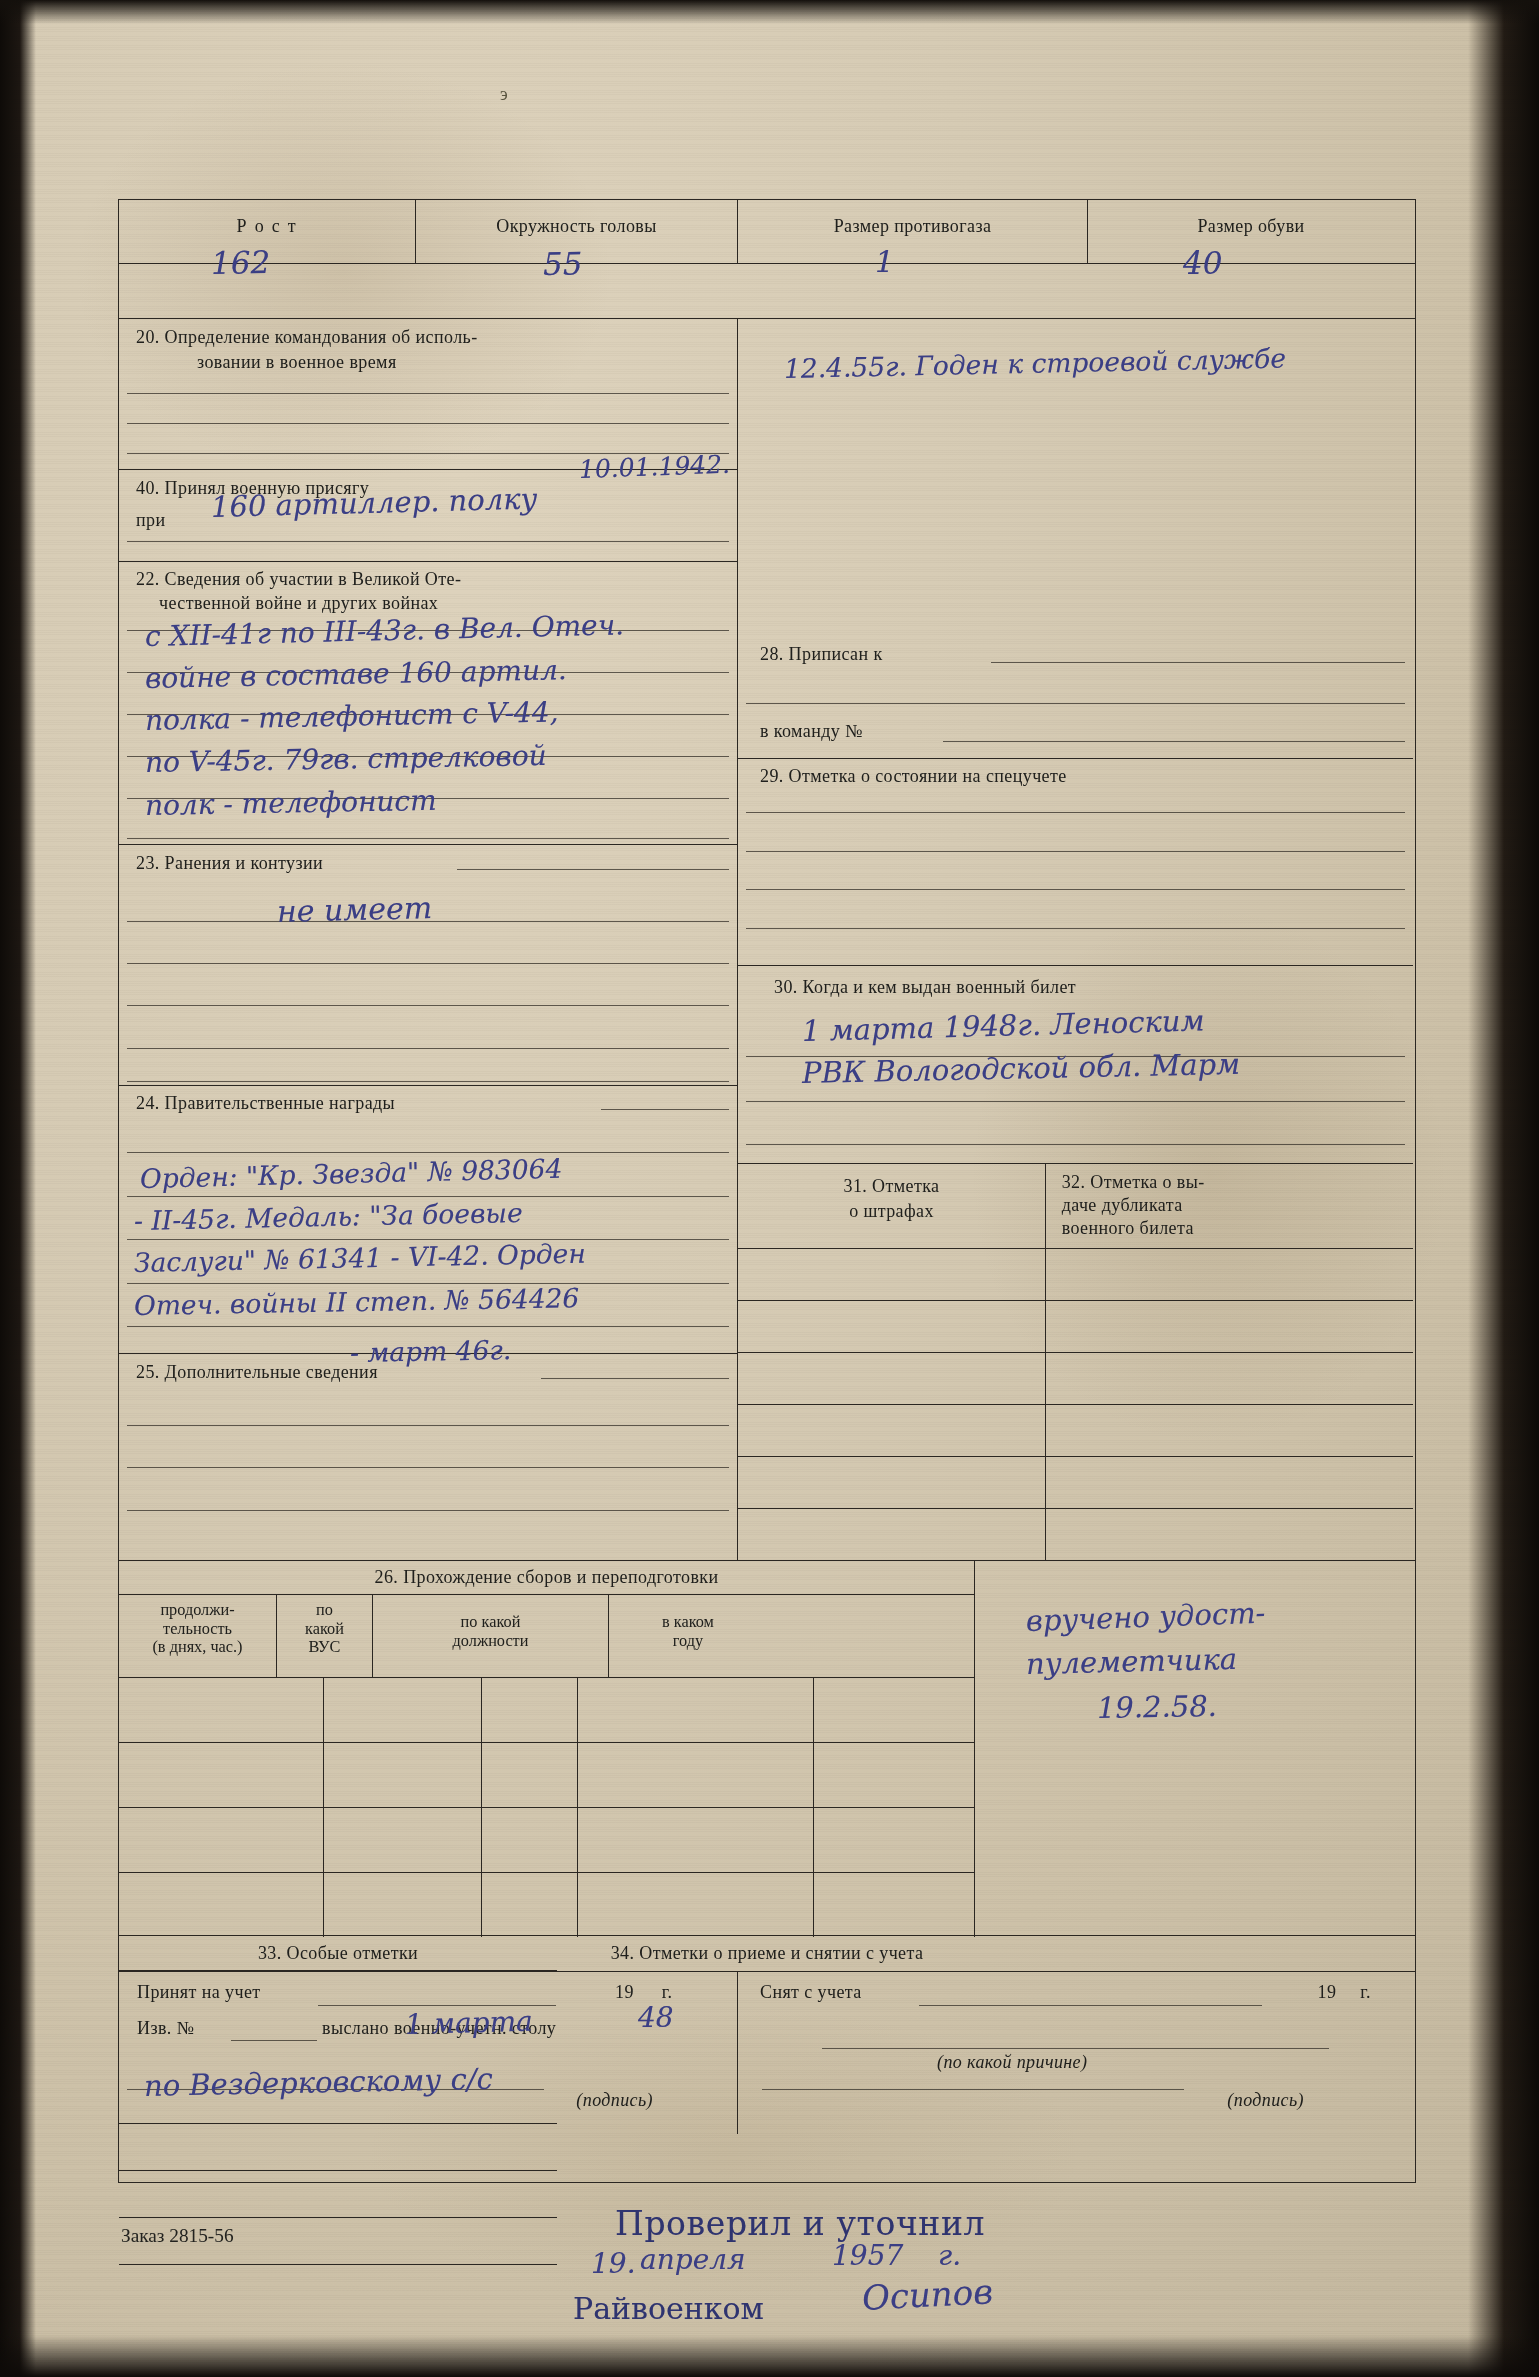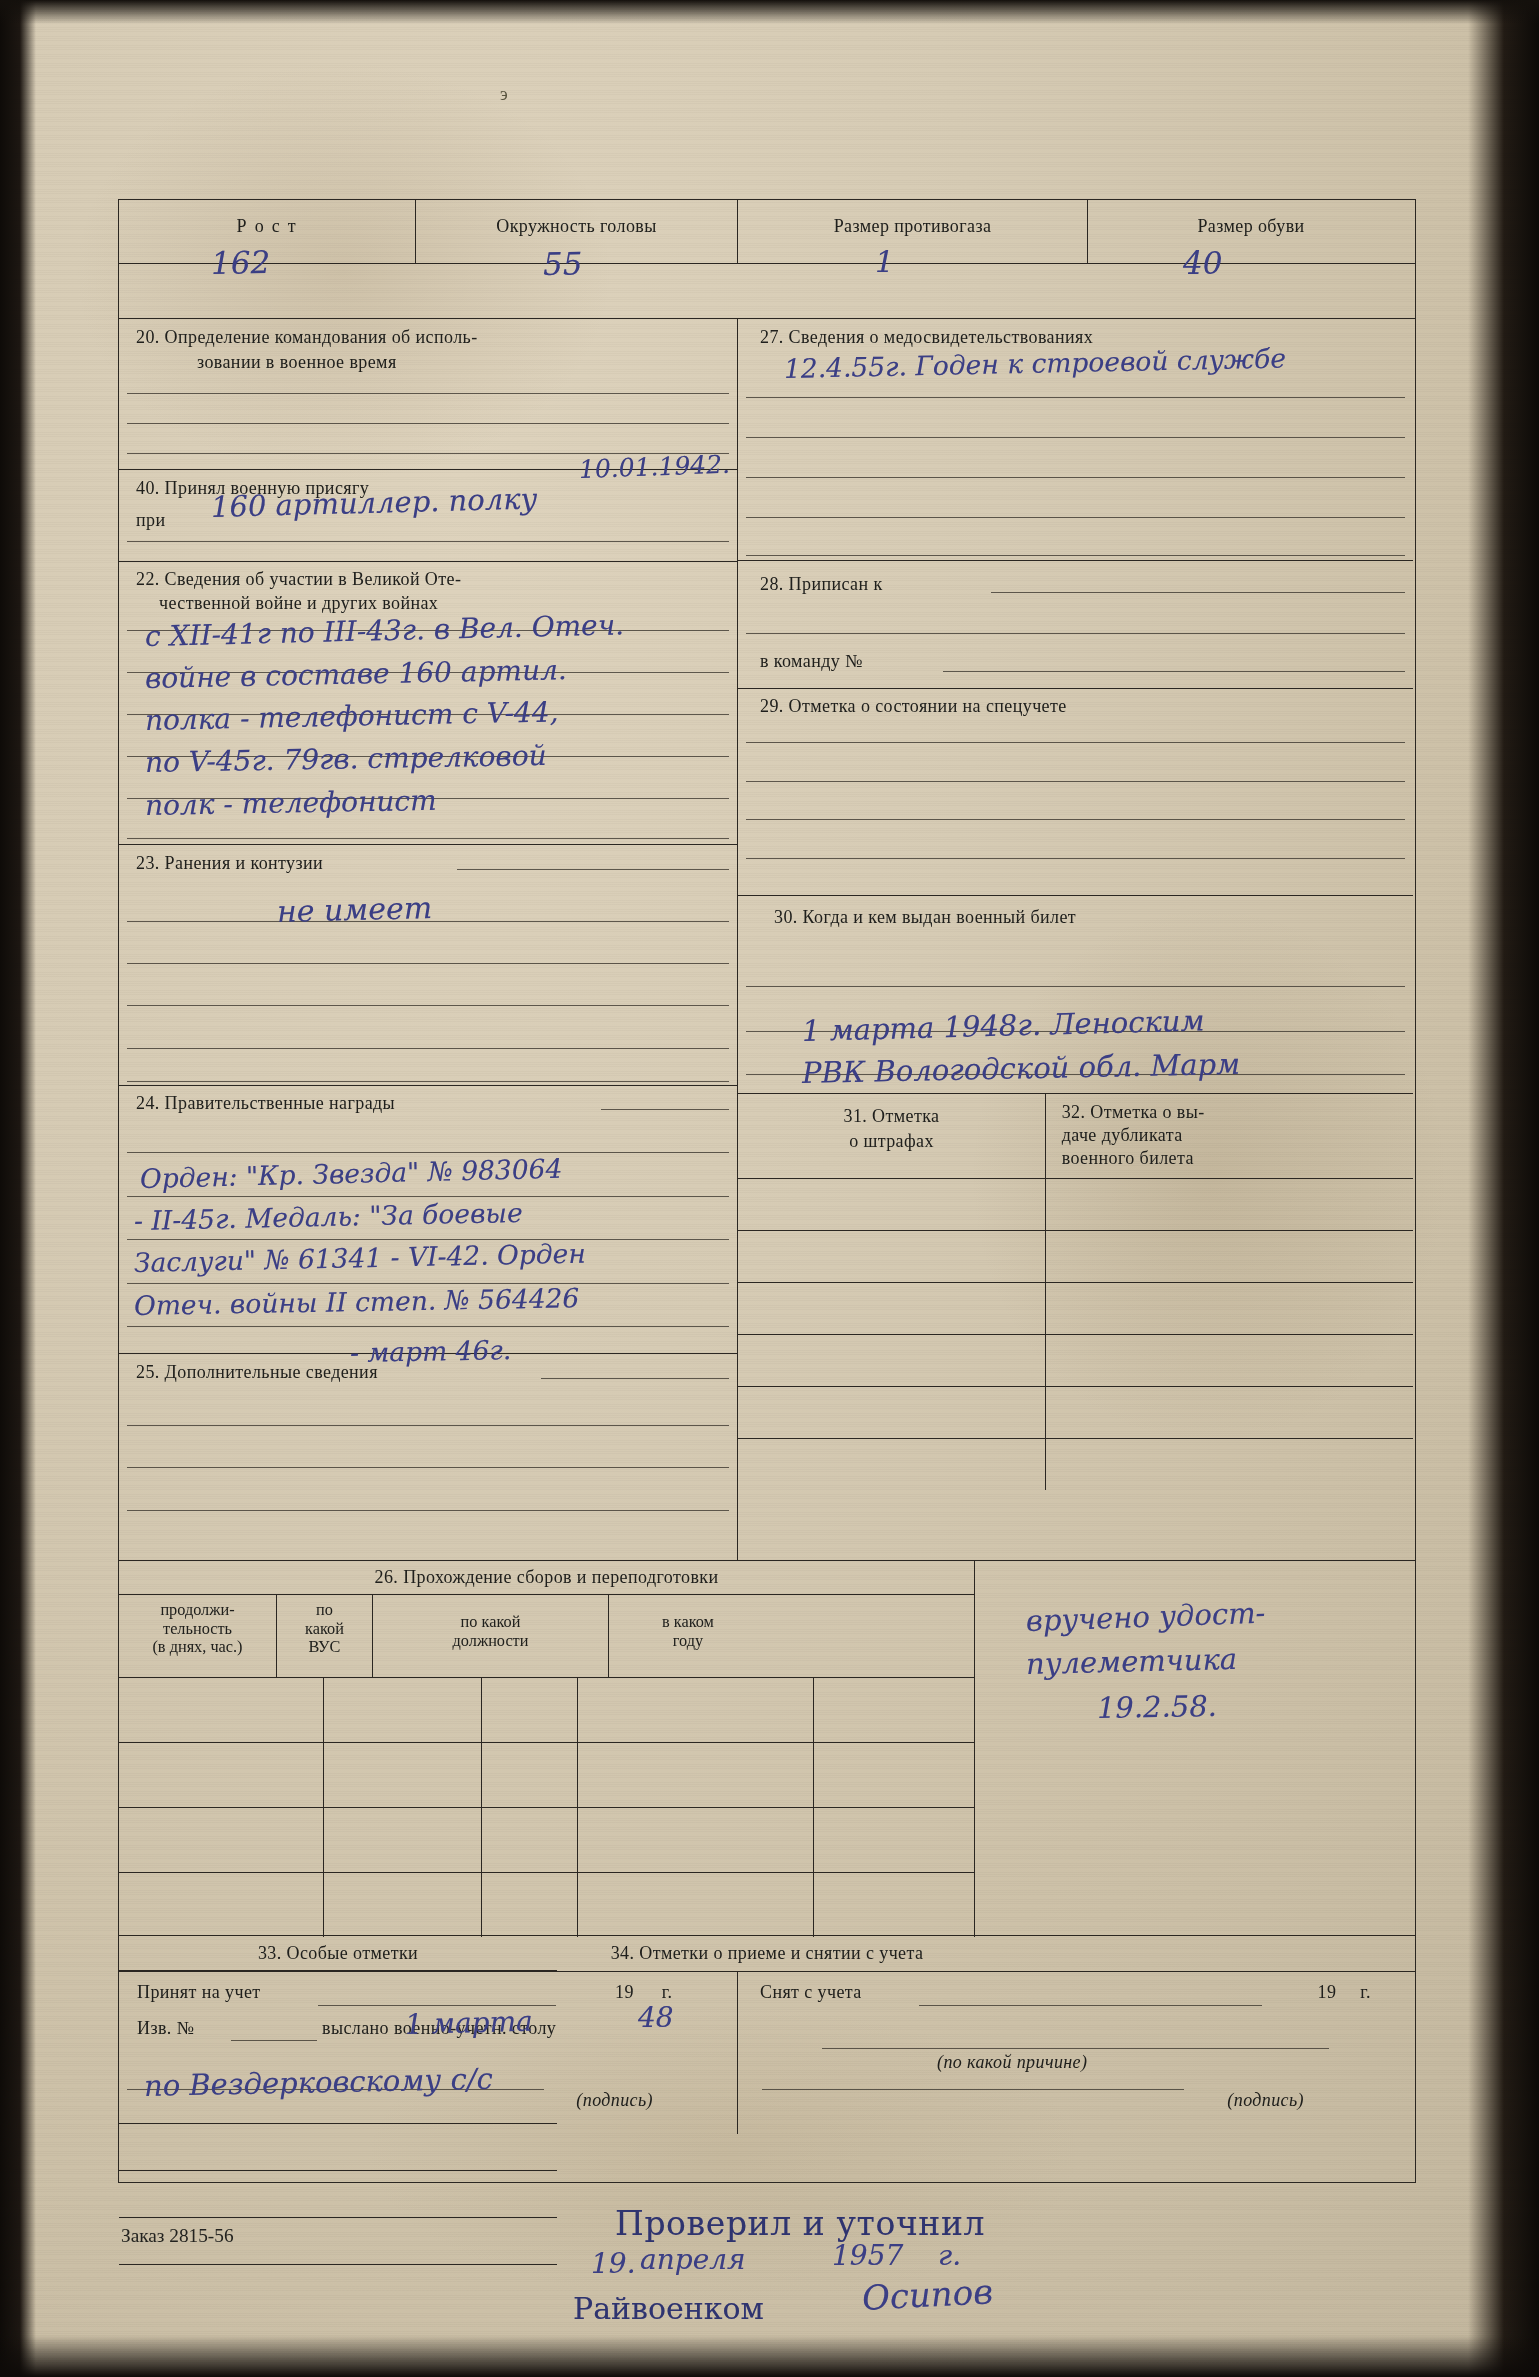--- a/index.html
+++ b/index.html
@@ -88,21 +88,21 @@
         <div class="lbl center" style="margin-top:15.7px;">Размер обуви</div>
       </div>
     </div>
     <div class="row bt bb" style="height:54px;">
       <div class="cell br" style="width:297px;"></div>
       <div class="cell br" style="width:322px;"></div>
       <div class="cell br" style="width:350px;"></div>
       <div class="cell" style="width:326px;"></div>
     </div>
 
-    <div class="row" style="height:1241px;">
+    <div class="row" style="height:1241px;align-items:flex-end;">
 
       <div class="cell br" style="width:619px;">
 
         <div class="cell bb" style="height:151px;position:relative;">
           <div class="lbl" style="position:absolute;left:17px;top:8.4px;">
             <span>20.</span>
             <span>Определение командования об исполь-</span>
           </div>
           <div class="lbl" style="position:absolute;left:78px;top:33px;">зовании в военное время</div>
           <div class="rule" style="top:74px;"></div>
@@ -166,31 +166,20 @@
           </div>
           <div class="rule" style="left:422px;right:8.4px;top:24px;"></div>
           <div class="rule" style="top:71px;"></div>
           <div class="rule" style="top:113px;"></div>
           <div class="rule" style="top:156px;"></div>
         </div>
       </div>
 
       <div class="cell" style="width:675px;">
 
-        <div class="cell bb" style="height:242px;position:relative;">
-          <div class="lbl" style="position:absolute;left:22px;top:8.4px;">
-            <span>27.</span>
-            <span>Сведения о медосвидетельствованиях</span>
-          </div>
-          <div class="rule" style="top:78px;"></div>
-          <div class="rule" style="top:118px;"></div>
-          <div class="rule" style="top:158px;"></div>
-          <div class="rule" style="top:198px;"></div>
-          <div class="rule" style="top:236px;"></div>
-        </div>
 
         <div class="cell bb" style="height:128px;position:relative;">
           <div class="lbl" style="position:absolute;left:22px;top:13.3px;">
             <span>28.</span>
             <span>Приписан к</span>
           </div>
           <div class="rule" style="left:253px;right:8.4px;top:31px;"></div>
           <div class="rule" style="top:72px;"></div>
           <div class="lbl" style="position:absolute;left:22px;top:90px;">в команду №</div>
           <div class="rule" style="left:205px;right:8.4px;top:110px;"></div>

